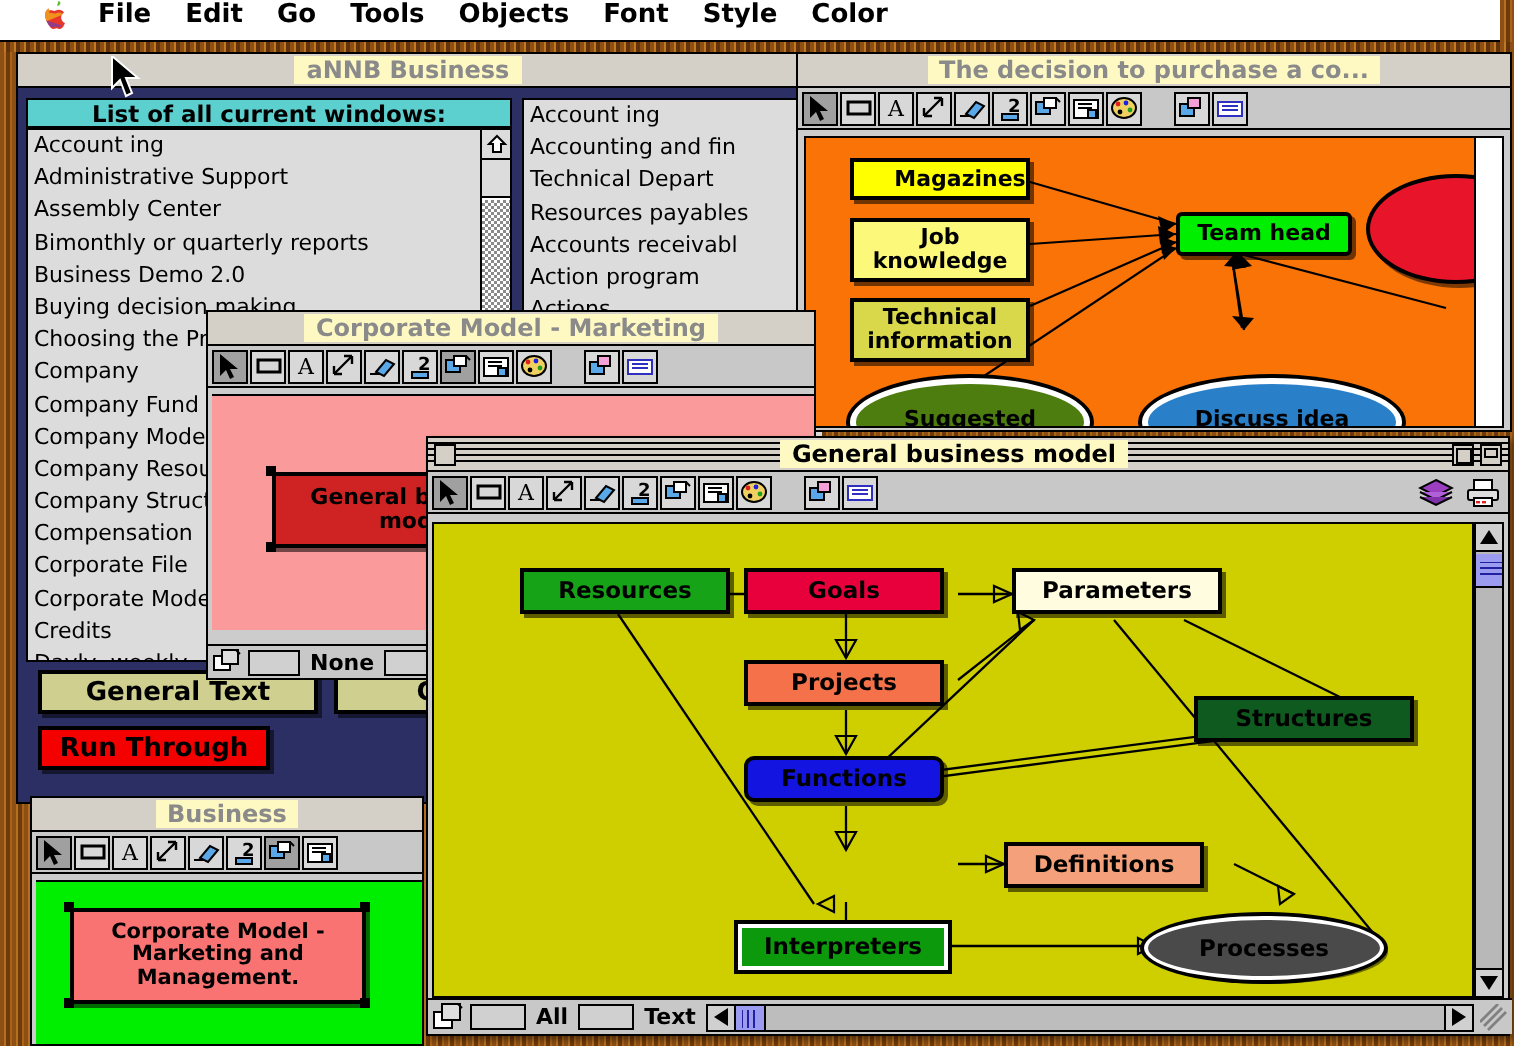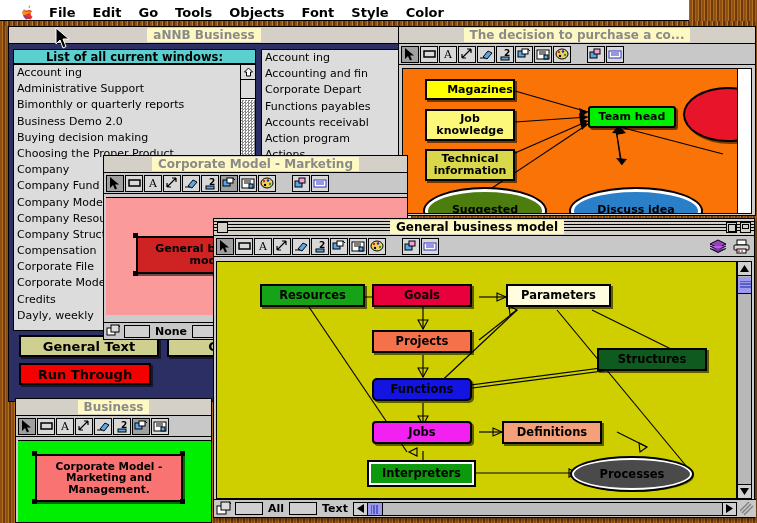--- a/index.html
+++ b/index.html
@@ -13,23 +13,23 @@
   }
   
   #desktop{
     position:absolute; left:0; top:0; width:757px; height:523px;
     background:
       repeating-linear-gradient(90deg,#8d4f13 0 2px,#b5701f 2px 3px,#6f3a0b 3px 5px,#a96418 5px 6px),
       #8a4b10;
   }
   
   #menubar{
-    position:absolute; left:0; top:0; width:689px; height:21px;
+    position:absolute; left:0; top:0; width:750px; height:21px;
     background:#ffffff; border-bottom:1px solid #000;
-    display:flex; align-items:flex-end; z-index:500;
+    display:flex; align-items:flex-start; z-index:500;
   }
   #menubar .apple{ margin-left:22px; margin-right:14px; width:13px; height:15px; position:relative; }
   #menubar .menu-item{
     font-weight:bold; font-size:13px; color:#000; margin-right:17px; white-space:nowrap;
     font-family:"DejaVu Sans", sans-serif;
   }
   .mb-stripe{
     position:absolute; left:0; top:21px; width:757px; height:5px;
     background:repeating-linear-gradient(90deg,#8d4f13 0 2px,#c27a22 2px 3px,#62320a 3px 5px);
     z-index:499;
@@ -171,20 +171,21 @@
   <div class="tbar inactive" style="justify-content:center;">
     <span class="ttl">aNNB Business</span>
   </div>
 
   <div style="position:absolute; left:4px; top:22px; width:243px; height:282px;">
     <div class="listhdr">List of all current windows:</div>
     <div class="listbody" style="height:267px;">
       <div style="position:absolute; left:0; top:0; right:16px;">
         <div class="litem">Account ing</div>
         <div class="litem">Administrative Support</div>
+        <div class="litem">Assembly Center</div>
         <div class="litem">Bimonthly or quarterly reports</div>
         <div class="litem">Business Demo 2.0</div>
         <div class="litem">Buying decision making</div>
         <div class="litem">Choosing the Proper Product</div>
         <div class="litem">Company</div>
         <div class="litem">Company Fund</div>
         <div class="litem">Company Model</div>
         <div class="litem">Company Resources</div>
         <div class="litem">Company Structure</div>
         <div class="litem">Compensation</div>
@@ -203,31 +204,31 @@
         <div class="sb-thumb"></div>
         <div class="sb-track" style="top:35px;"></div>
       </div>
     </div>
   </div>
 
   <div style="position:absolute; left:252px; top:22px; width:150px; height:282px; overflow:hidden;">
     <div class="listbody" style="height:267px; width:160px;">
       <div class="litem">Account ing</div>
       <div class="litem">Accounting and fin</div>
-      <div class="litem">Corporate Depart</div>
-      <div class="litem">Functions payables</div>
+      <div class="litem">Technical Depart</div>
+      <div class="litem">Resources payables</div>
       <div class="litem">Accounts receivabl</div>
       <div class="litem">Action program</div>
       <div class="litem">Actions</div>
     </div>
   </div>
 
   <div class="btn3d" style="position:absolute; left:10px; top:308px; width:140px; height:22px; background:#cfcf8f; font-size:13px;">General Text</div>
   <div class="btn3d" style="position:absolute; left:158px; top:308px; width:122px; height:22px; background:#cfcf8f; font-size:13px;">Close</div>
-  <div class="btn3d" style="position:absolute; left:10px; top:336px; width:132px; height:22px; background:#f50000; font-size:13px;">Run Through</div>
+  <div class="btn3d" style="position:absolute; left:10px; top:336px; width:116px; height:22px; background:#f50000; font-size:13px;">Run Through</div>
 </div>
 
 <div class="win" style="left:398px; top:26px; width:358px; height:190px;">
   <div class="tbar inactive" style="justify-content:center;">
     <span class="ttl">The decision to purchase a co...</span>
   </div>
   <div class="tools">
     <div class="tbtn sel">
       <svg width="12" height="13" viewBox="0 0 12 13">
           <path d="M1 0 L1 11 L4 8 L6 12.5 L8 11.5 L6 7.5 L10 7.5 Z" fill="#000"></path>
@@ -656,23 +657,20 @@
     </div>
     <div class="node" style="left:155px; top:68px; width:100px; height:23px; background:#f4714a; font-size:11.5px;">
       <span>Projects</span>
     </div>
     <div class="node" style="left:380px; top:86px; width:110px; height:23px; background:#0f5a1e; font-size:11.5px;">
       <span>Structures</span>
     </div>
     <div class="node" style="left:155px; top:116px; width:100px; height:23px; background:#1414e0; font-size:11.5px; border-radius:5px;">
       <span>Functions</span>
     </div>
-    <div class="node" style="left:155px; top:159px; width:100px; height:23px; background:#f221f2; font-size:11.5px; border-radius:4px;">
-      <span>Jobs</span>
-    </div>
     <div class="node" style="left:285px; top:159px; width:100px; height:23px; background:#f4a07a; font-size:11.5px;">
       <span>Definitions</span>
     </div>
     <div class="node" style="left:152px; top:200px; width:105px; height:23px; background:#0c9a0c; font-size:11.5px; border:2px solid #fff; box-shadow:0 0 0 2px #000, 2px 2px 0 rgba(0,0,0,0.5);">
       <span>Interpreters</span>
     </div>
     <div class="ell" style="left:355px; top:196px; width:120px; height:32px; background:#4a4a4a; font-size:11.5px; border:2px solid #fff; box-shadow:0 0 0 2px #000, 2px 2px 0 rgba(0,0,0,0.5);">
       <span>Processes</span>
     </div>
   </div>

